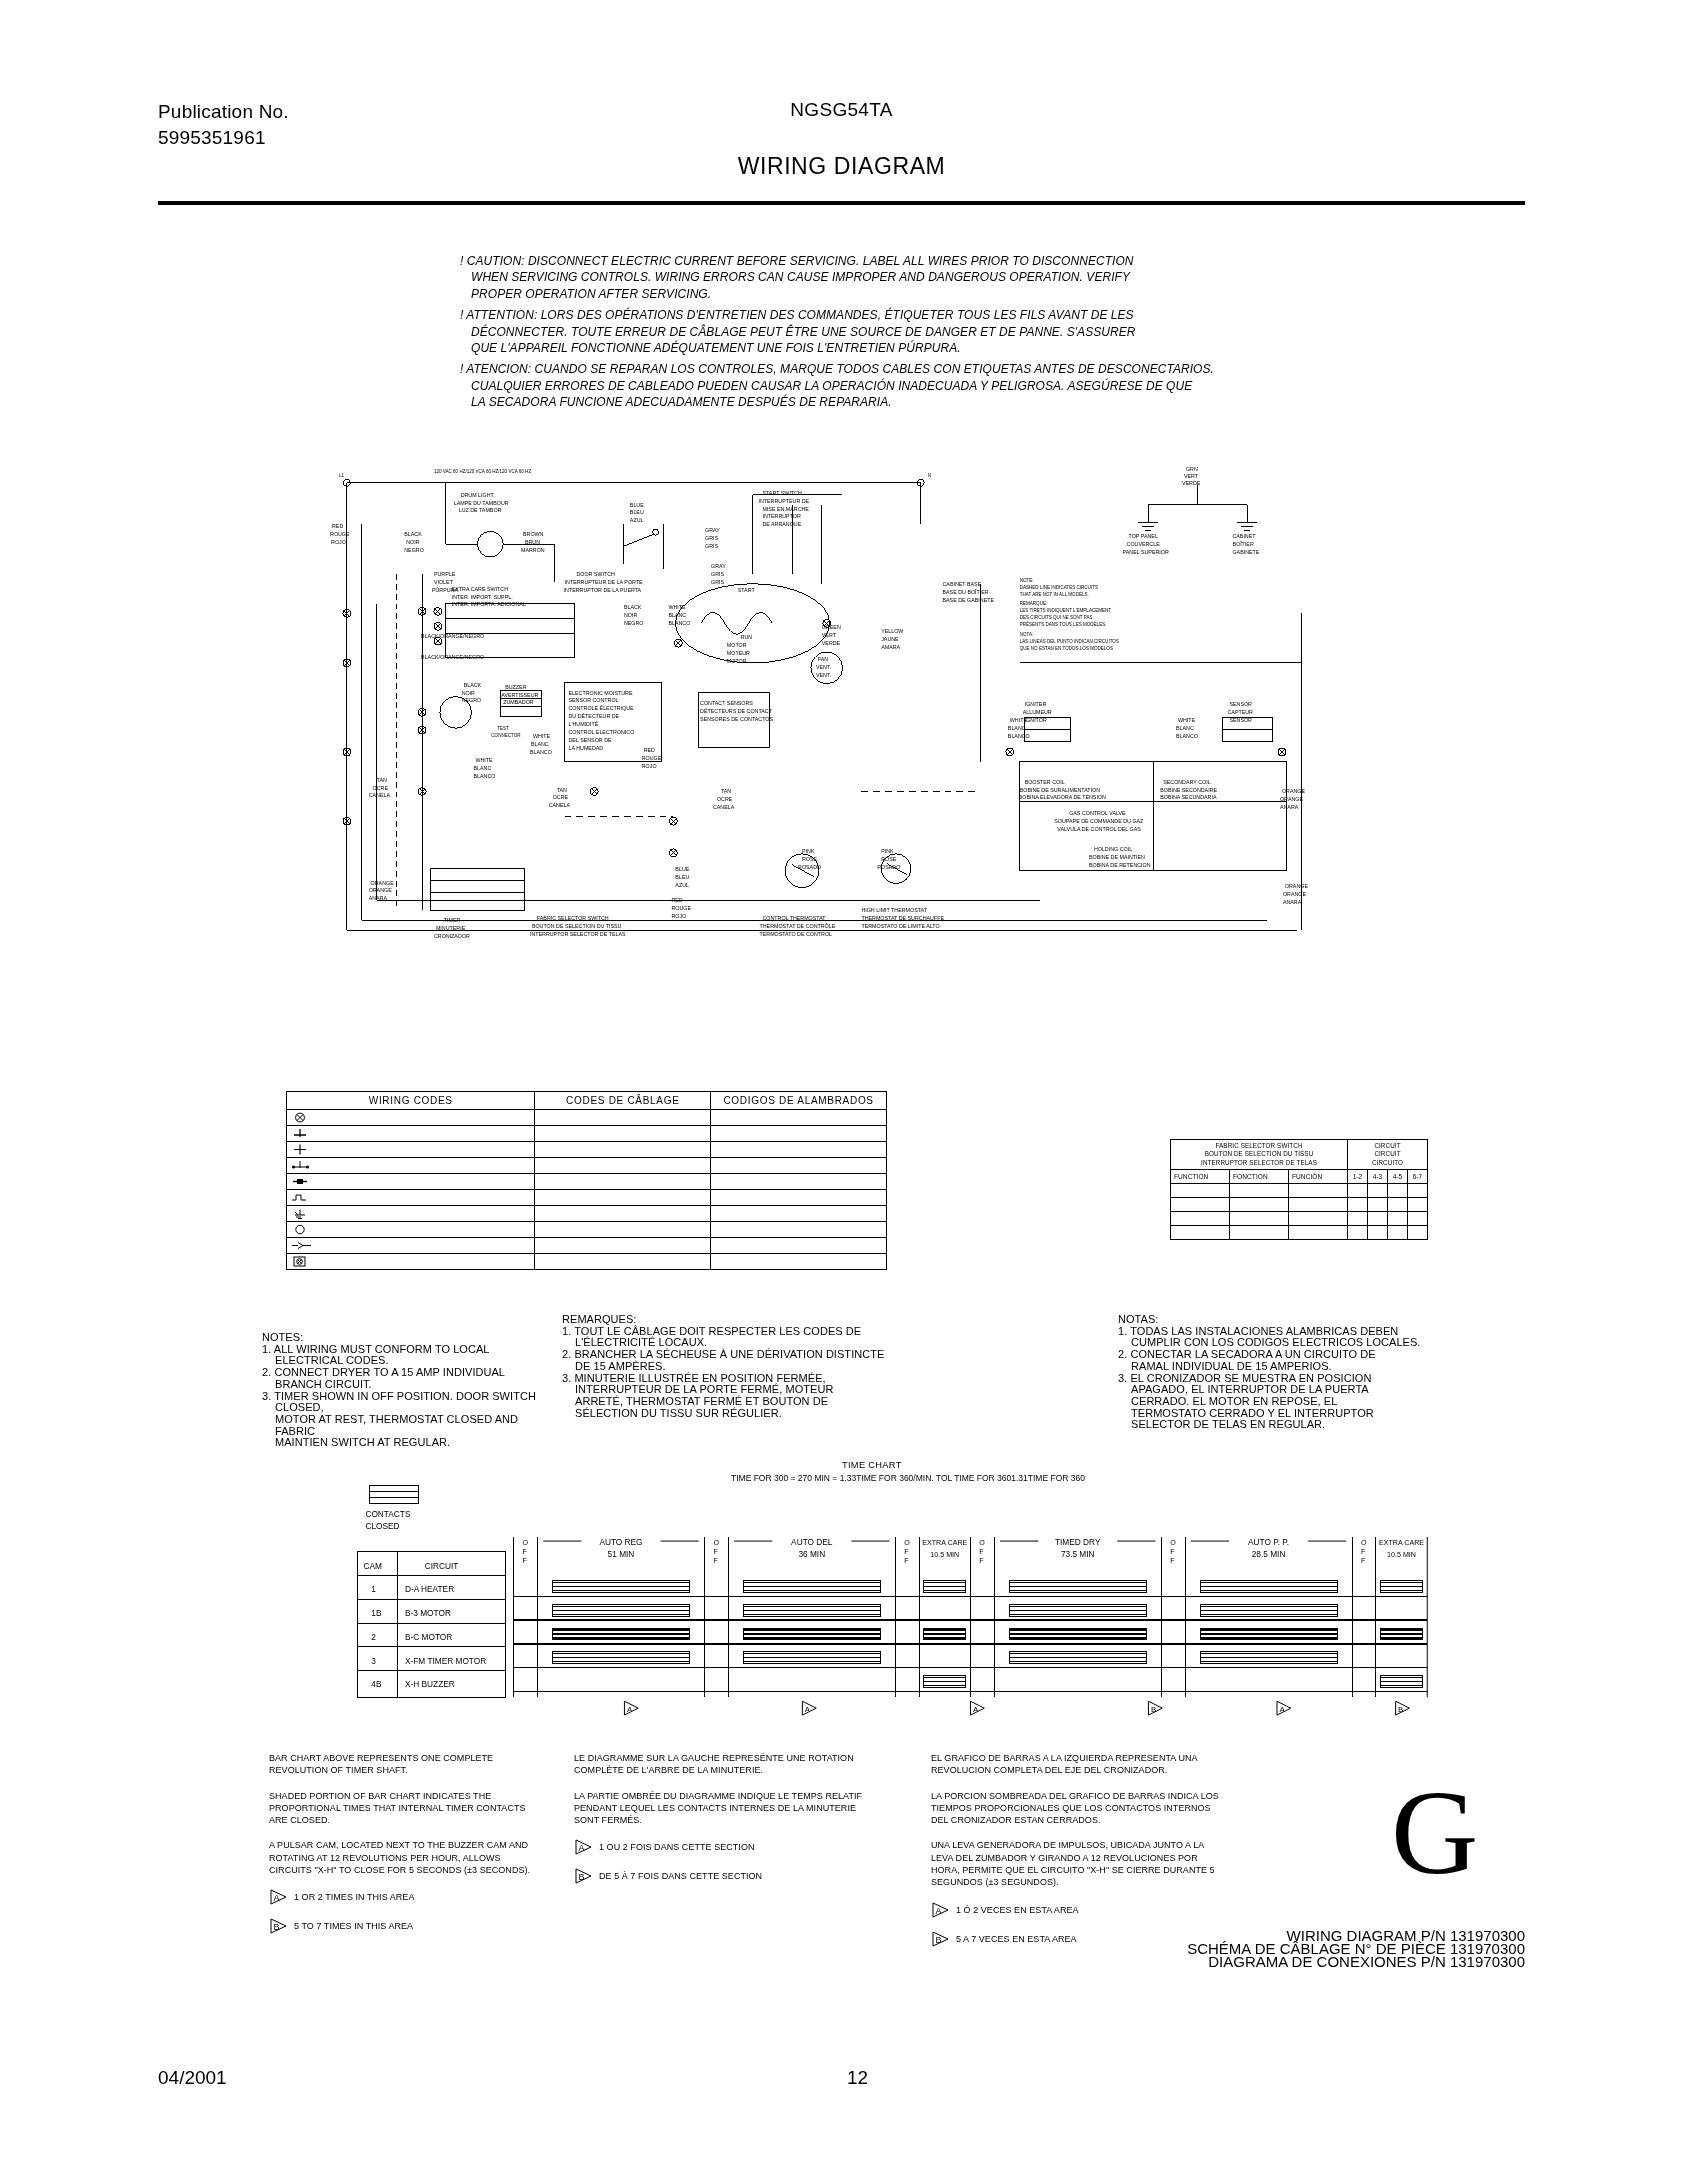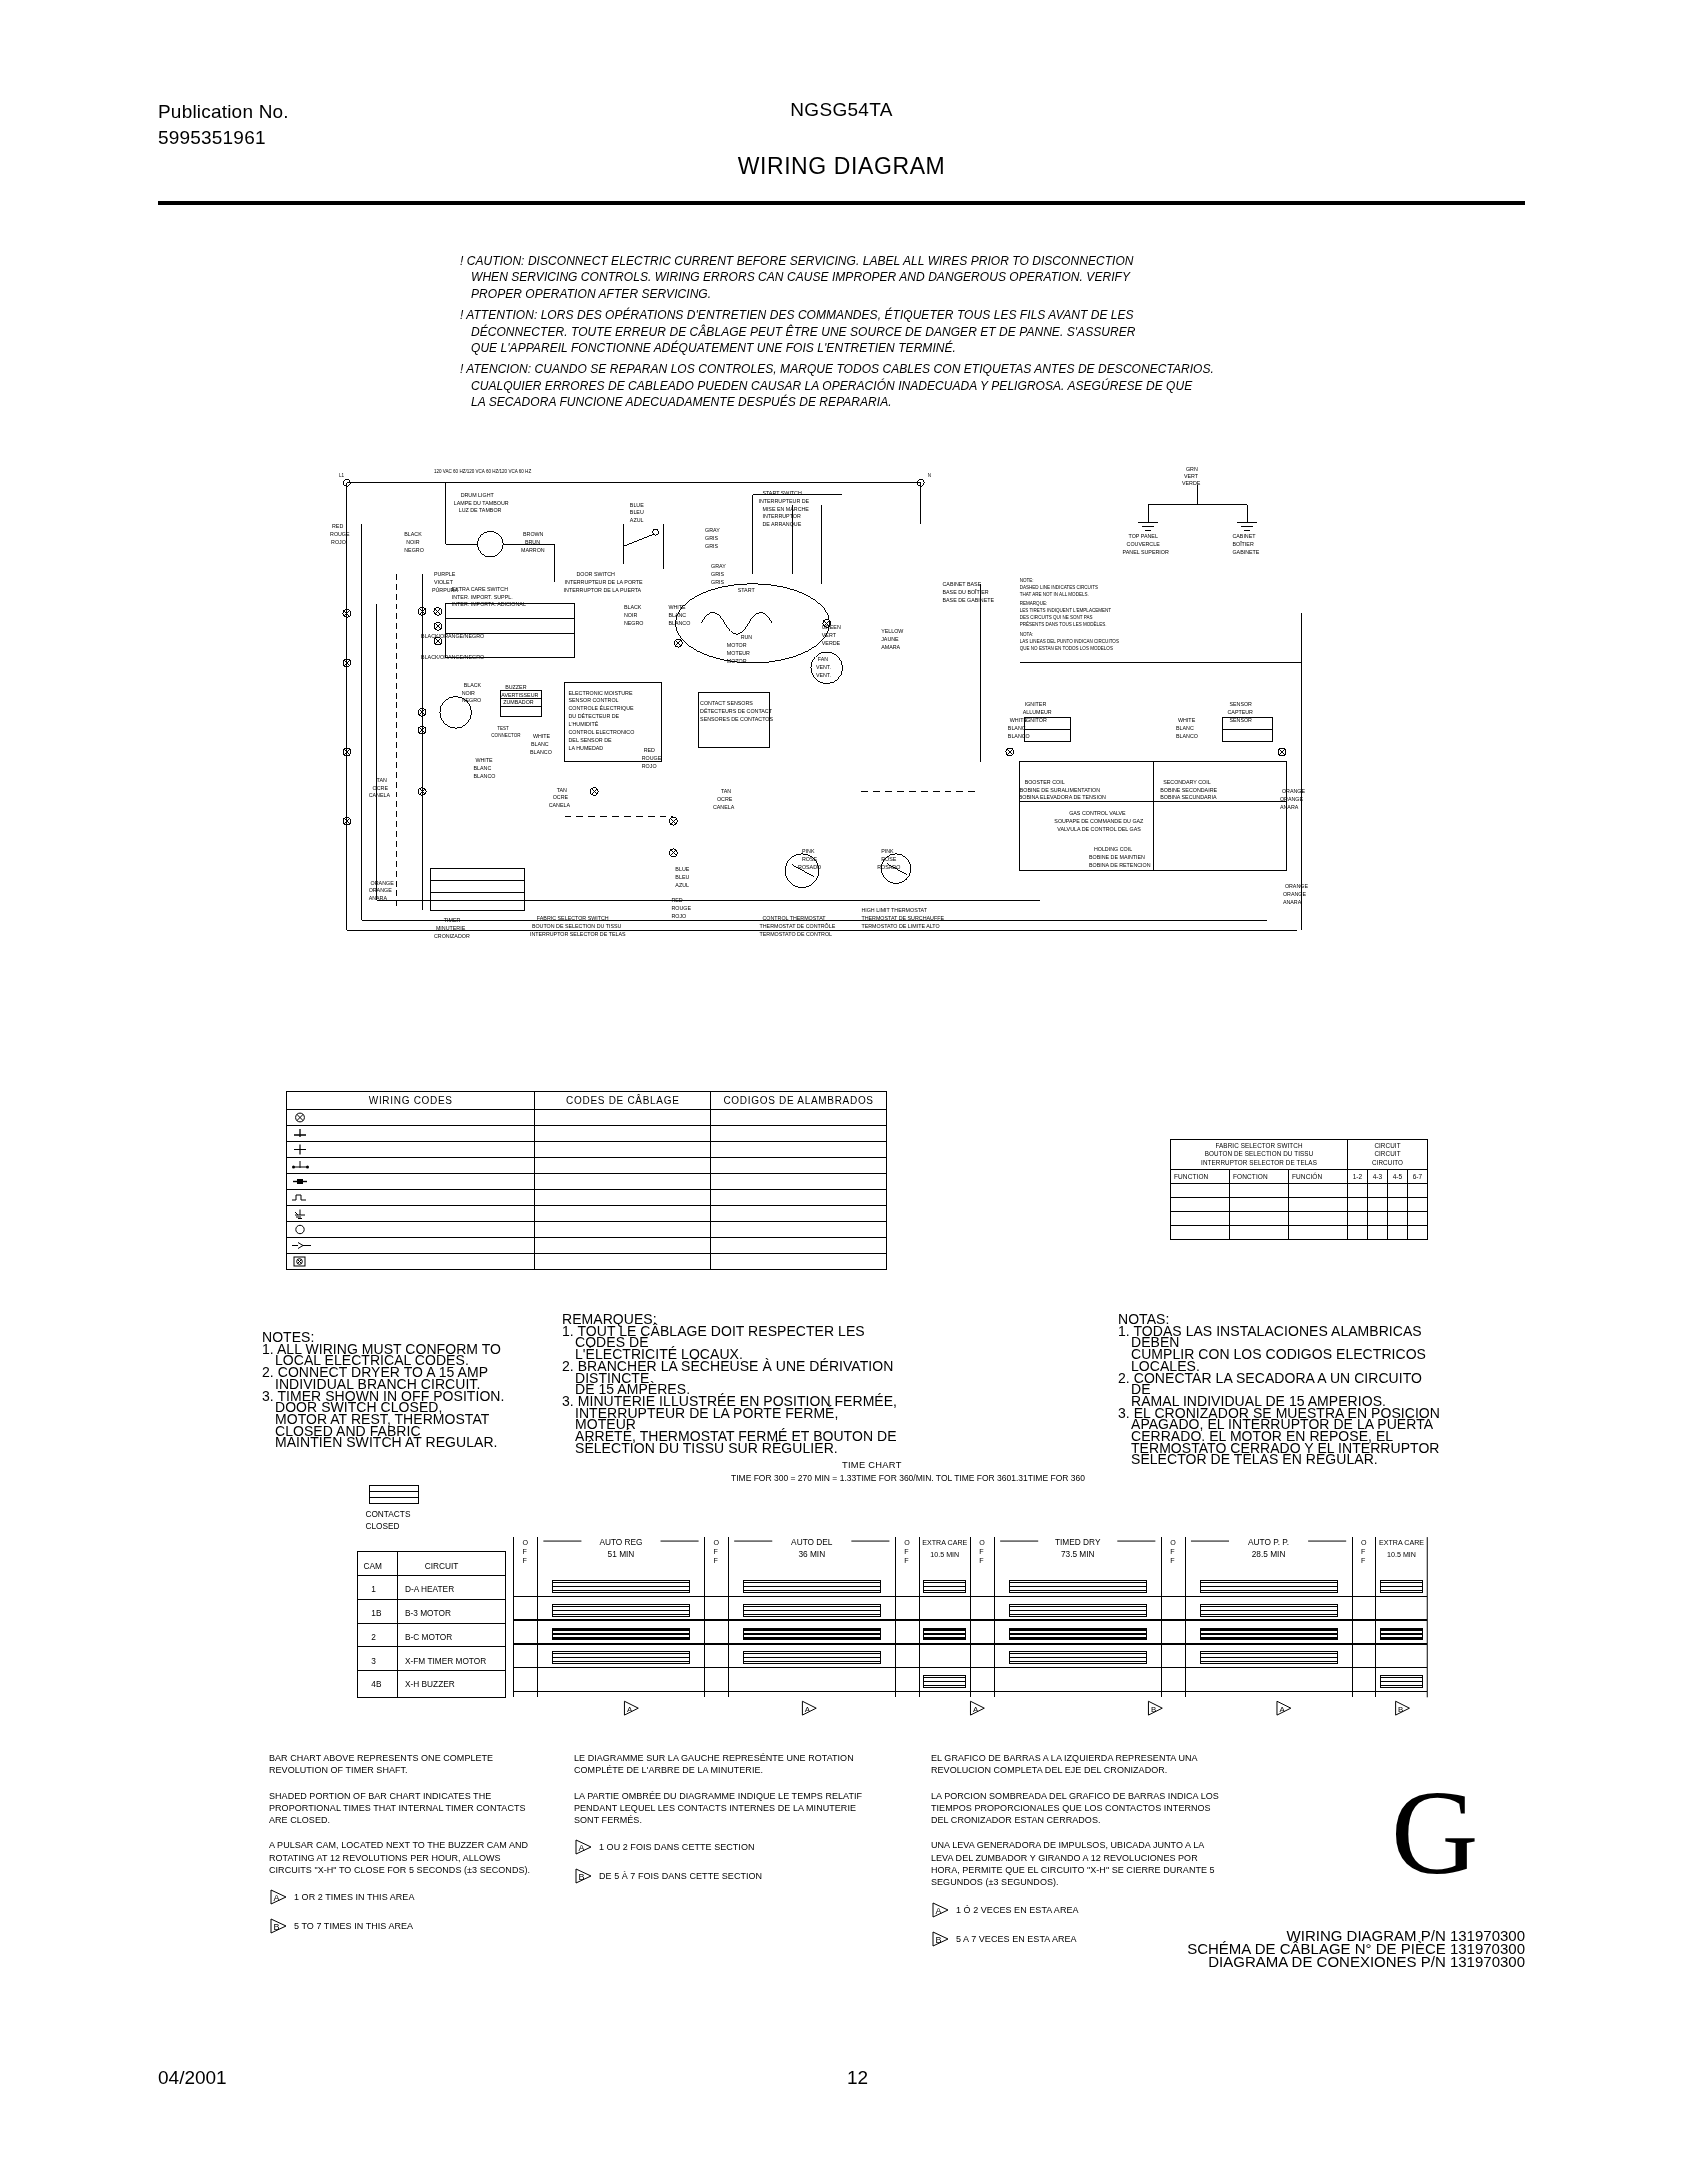--- a/index.html
+++ b/index.html
@@ -81,21 +81,21 @@
   }
   .fs-head { text-align: center; font-size: 6.3px; line-height: 8.3px; padding: 2px 4px !important;}
   .fs-c { text-align: center; width: 20px; }
   .fs-f { width: 59px; }
 
   
   .notes-en { position: absolute; left: 262px; top: 1332px; width: 277px; }
   .notes-fr { position: absolute; left: 562px; top: 1314px; width: 337px; }
   .notes-es { position: absolute; left: 1118px; top: 1314px; width: 327px; }
   .notes-en, .notes-fr, .notes-es {
-    font-size: 14px; line-height: 11.7px; letter-spacing: 0.05px;
+    font-size: 11px; line-height: 11.7px; letter-spacing: 0.05px;
   }
   .notes-en .t, .notes-fr .t, .notes-es .t { display:block; }
   .nitem { display: block; padding-left: 13px; text-indent: -13px; }
   .nsub  { display: block; padding-left: 13px; }
 
   
   .tc-wrap { position: absolute; left: 327px; top: 1460px; width: 1109px; height: 262px; }
   .tc-title { position:absolute; left: 515px; top: 0px; font-size: 9.3px; letter-spacing:0.3px;}
   .tc-sub { position:absolute; left: 404px; top: 13px; font-size: 8.5px; white-space: nowrap;}
   .tc-wrap svg { position:absolute; left:0; top:0; width:100%; height:100%; }
@@ -145,21 +145,21 @@
 
   <div class="caution">
     <p>
       <span class="ind">! CAUTION: DISCONNECT ELECTRIC CURRENT BEFORE SERVICING. LABEL ALL WIRES PRIOR TO DISCONNECTION</span>
       <span class="ln">WHEN SERVICING CONTROLS. WIRING ERRORS CAN CAUSE IMPROPER AND DANGEROUS OPERATION. VERIFY</span>
       <span class="ln">PROPER OPERATION AFTER SERVICING.</span>
     </p>
     <p>
       <span class="ind">! ATTENTION: LORS DES OPÉRATIONS D'ENTRETIEN DES COMMANDES, ÉTIQUETER TOUS LES FILS AVANT DE LES</span>
       <span class="ln">DÉCONNECTER. TOUTE ERREUR DE CÂBLAGE PEUT ÊTRE UNE SOURCE DE DANGER ET DE PANNE. S'ASSURER</span>
-      <span class="ln">QUE L'APPAREIL FONCTIONNE ADÉQUATEMENT UNE FOIS L'ENTRETIEN TERMINÉ.</span>
+      <span class="ln">QUE L'APPAREIL FONCTIONNE ADÉQUATEMENT UNE FOIS L'ENTRETIEN PÚRPURA.</span>
     </p>
     <p>
       <span class="ind">! ATENCION: CUANDO SE REPARAN LOS CONTROLES, MARQUE TODOS CABLES CON ETIQUETAS ANTES DE DESCONECTARIOS.</span>
       <span class="ln">CUALQUIER ERRORES DE CABLEADO PUEDEN CAUSAR LA OPERACIÓN INADECUADA Y PELIGROSA. ASEGÚRESE DE QUE</span>
       <span class="ln">LA SECADORA FUNCIONE ADECUADAMENTE DESPUÉS DE REPARARIA.</span>
     </p>
   </div>
 
   <div class="schematic">
     <svg viewBox="0 0 1060 570" xmlns="http://www.w3.org/2000/svg">

